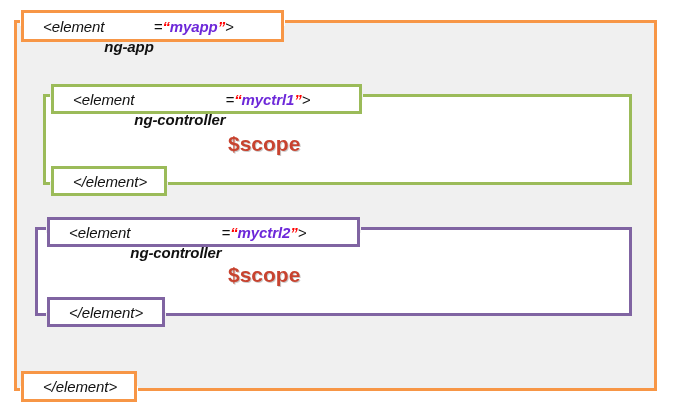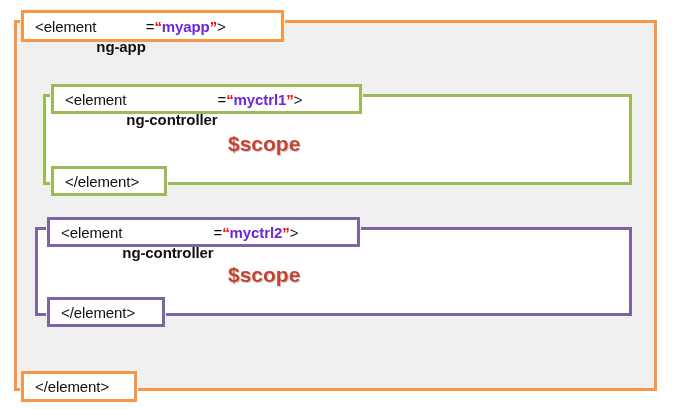--- a/index.html
+++ b/index.html
@@ -24,22 +24,23 @@
     position: absolute;
     background: #ffffff;
     box-sizing: border-box;
     display: flex;
     align-items: center;
     white-space: nowrap;
     font-size: 15px;
     line-height: 1;
     color: #101010;
     z-index: 5;
-    padding: 0 11px;
+    padding: 0 19px;
     letter-spacing: -0.1px;
+    font-style: italic;
   }
   .tag-chip .tg-plain  { font-weight: 400; }
   .tag-chip .tg-attr   { font-weight: 700; margin-top: 40px; }
   .tag-chip .tg-eq     { font-weight: 400; }
   .tag-chip .tg-val    { font-weight: 700; color: #6d28d9; }
   .tag-chip .tg-quote  { font-weight: 700; color: #FF0000; }
 
   
   .bracket {
     position: absolute;

